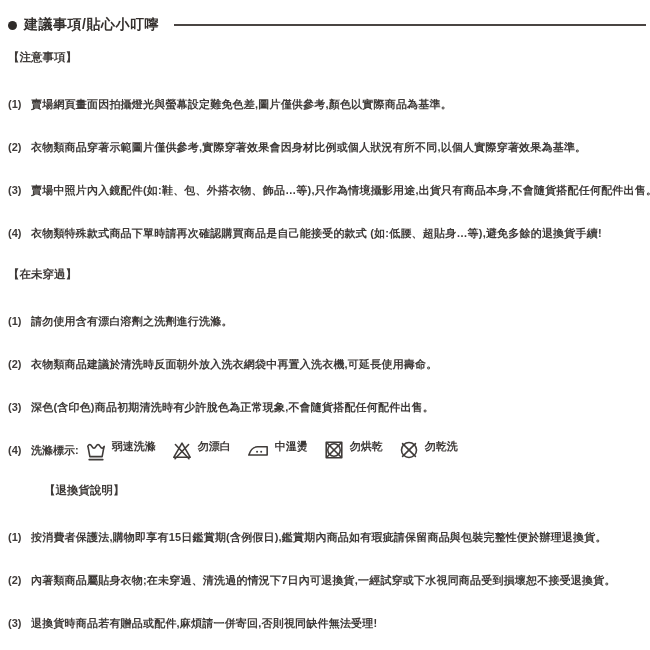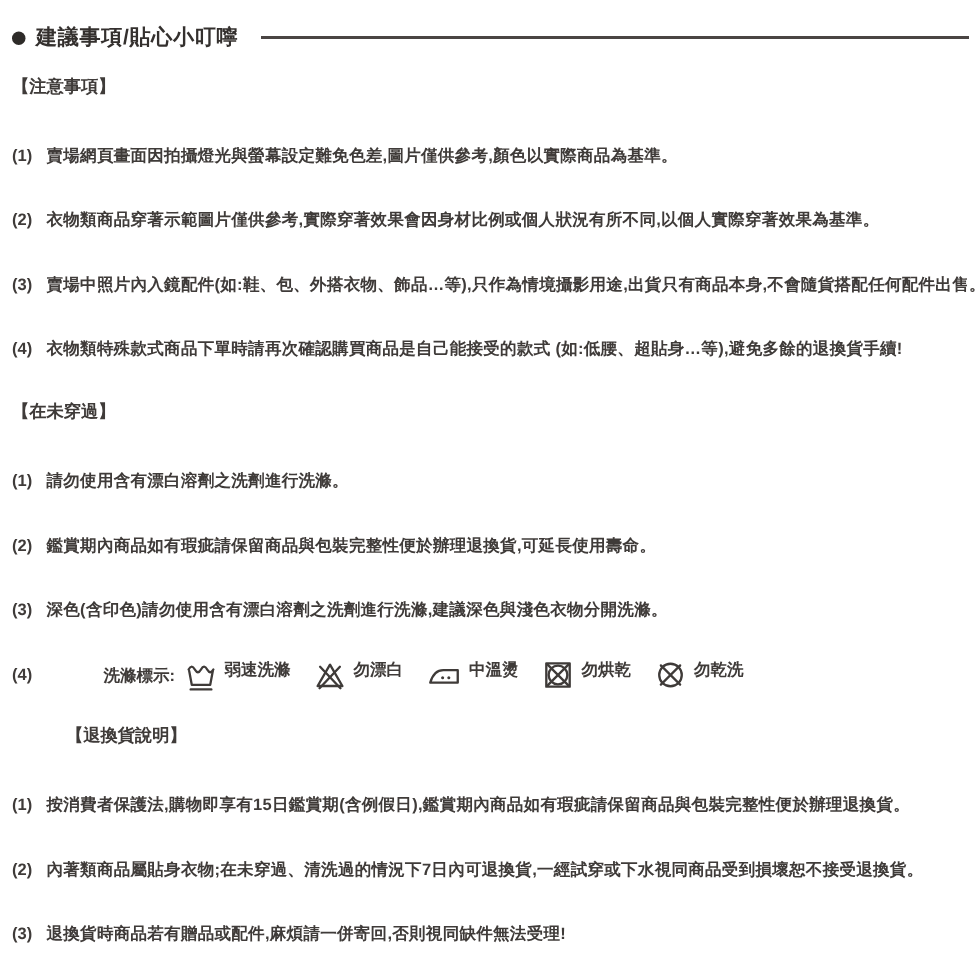--- a/index.html
+++ b/index.html
@@ -72,21 +72,21 @@
   
   .laundry-row {
     margin-top: 24px;
     display: flex;
     align-items: center;
     white-space: nowrap;
     font-size: 11px;
     font-weight: 700;
   }
   .laundry-row .num { flex: 0 0 auto; width: 23px; }
-  .laundry-label { margin-right: 6px; margin-left: 38px; }
+  .laundry-label { margin-right: 6px; }
   .symbol-pair {
     display: flex;
     align-items: flex-start;
     margin-right: 15px;
   }
   .symbol-pair svg {
     display: block;
     margin-right: 5px;
   }
   .sym-stroke {
@@ -127,25 +127,25 @@
     <span class="txt">衣物類特殊款式商品下單時請再次確認購買商品是自己能接受的款式 (如:低腰、超貼身…等),避免多餘的退換貨手續!</span>
   </div>
 
   <div class="section-heading sh-2">【在未穿過】</div>
   <div class="item item-first">
     <span class="num">(1)</span>
     <span class="txt">請勿使用含有漂白溶劑之洗劑進行洗滌。</span>
   </div>
   <div class="item">
     <span class="num">(2)</span>
-    <span class="txt">鑑賞期內商品如有瑕疵請保留商品與包裝完整性便於辦理退換貨,可延長使用壽命。</span>
+    <span class="txt">衣物類商品建議於清洗時反面朝外放入洗衣網袋中再置入洗衣機,可延長使用壽命。</span>
   </div>
   <div class="item">
     <span class="num">(3)</span>
-    <span class="txt">深色(含印色)請勿使用含有漂白溶劑之洗劑進行洗滌,建議深色與淺色衣物分開洗滌。</span>
+    <span class="txt">深色(含印色)商品初期清洗時有少許脫色為正常現象,不會隨貨搭配任何配件出售。</span>
   </div>
 
   <div class="laundry-row">
     <span class="num">(4)</span>
     <span class="laundry-label">洗滌標示:</span>
 
     <span class="symbol-pair">
       <svg width="22" height="22" viewBox="0 0 24 24">
         <path class="sym-stroke" d="M3 8 Q5.25 3.8 7.5 8 Q9.75 12 12 8 Q14.25 3.8 16.5 8 Q18.75 12 21 8"></path>
         <path class="sym-stroke" d="M3.4 9 L5.3 19.2 L18.7 19.2 L20.6 9"></path>

